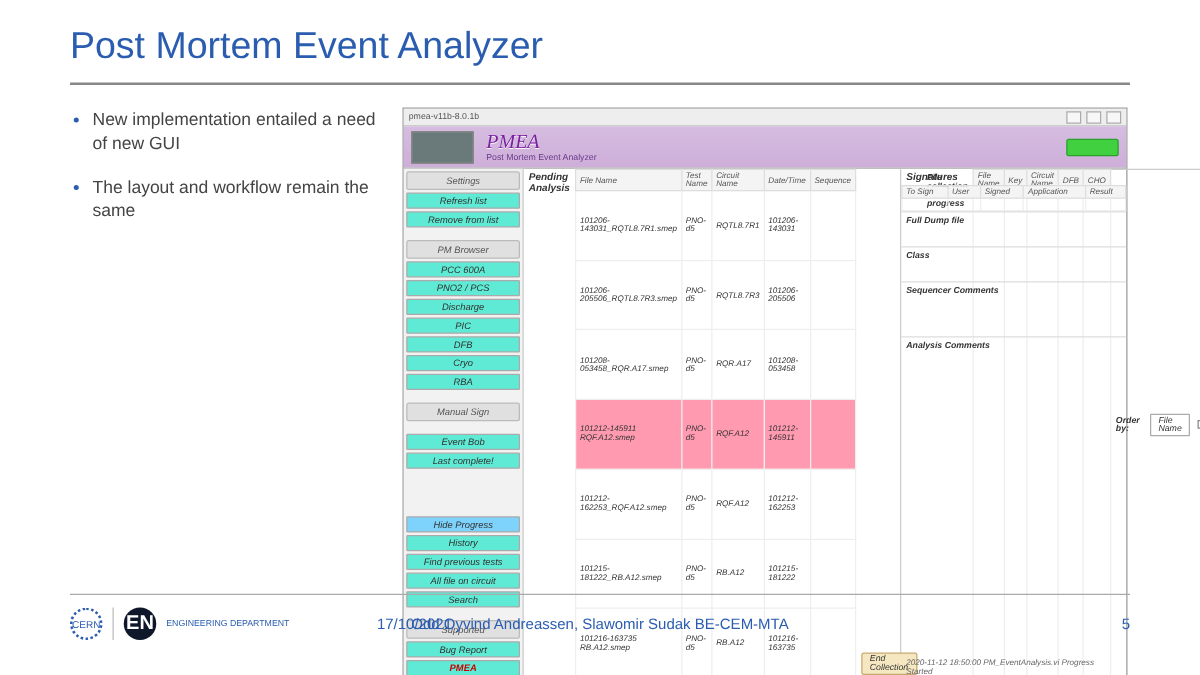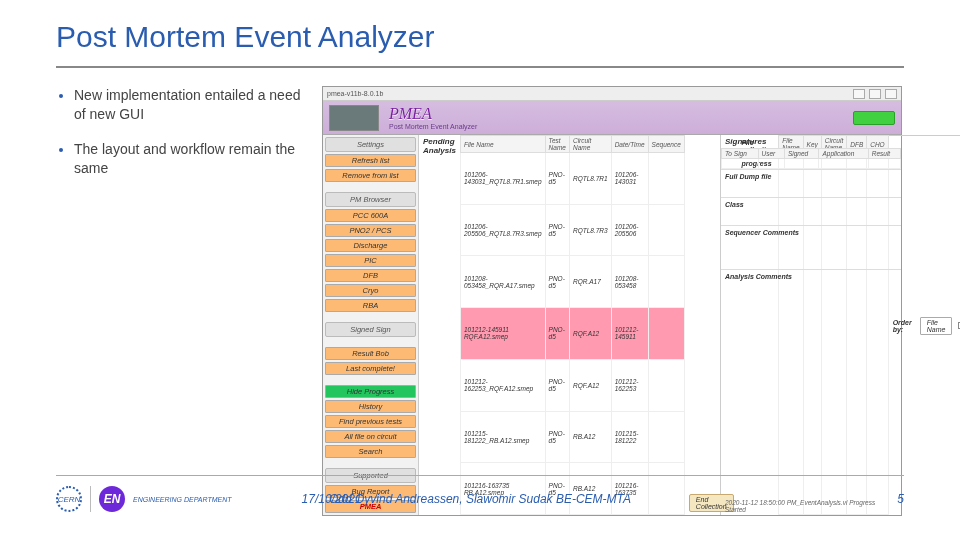--- a/index.html
+++ b/index.html
@@ -19,47 +19,47 @@
   .wbtn { width:12px; height:10px; border:1px solid #aaa; background:#f7f7f7; display:inline-block; }
   .banner { height:34px; background:linear-gradient(#d6bde0,#cdaed9); display:flex; align-items:center; gap:10px; padding:0 6px; border-bottom:1px solid #aaa; }
   .banner .thumb { width:50px; height:26px; background:#6a7a7a; border:1px solid #888; }
   .banner .logo { font-family: cursive; font-style: italic; font-size:16px; font-weight:normal; color:#7a1fa0; text-shadow:0 1px 0 #fff; }
   .banner .sub { font-size:7px; color:#6a3a8a; }
   .banner .spacer { flex:1; }
   .banner .chip { width:42px; height:14px; background:#40d040; border:1px solid #2aa02a; border-radius:2px; }
   .cols { display:flex;font-style:italic; }
   .side { width:96px; background:#f2f2f2; border-right:1px solid #ccc; padding:2px; display:flex; flex-direction:column; gap:2px; }
   .sect { border:1px solid #bbb; background:#e0e0e0; color:#555; text-align:center; padding:2px 0; font-size:7.5px; border-radius:2px; }
-  .sbtn { border:1px solid #aaa; background:#fdba74; color:#333; text-align:center; padding:1px 0; font-size:7.5px; border-radius:1px; }
+  .sbtn { border:1px solid #aaa; background:#5eead4; color:#333; text-align:center; padding:1px 0; font-size:7.5px; border-radius:1px; }
   .sbtn.quit { color:#c00; font-weight:bold; }
-  .sbtn.dark { background:#22c55e; }
+  .sbtn.dark { background:#7dd3fc;margin-top:28px; }
   .sgap { height:6px; }
   .mid { width:302px; border-right:1px solid #ccc; display:flex; }
   .mid-hd, .right-hd { font-size:8px; font-weight:bold; padding:2px 4px; }
   .tbl { width:100%; border-collapse:collapse; font-size:6.5px; }
   .tbl th { text-align:left; padding:1px 3px; border:1px solid #ddd; background:#f4f4f4; font-weight:normal; color:#555;}
   .tbl td { padding:1px 3px; border:1px solid #eee; }
   .tbl tr.hl td { background:#ff9ab0; }
   .mid-sub { font-size:7px; padding:4px 4px 0 4px; font-weight:bold; }
   .bar { display:flex; align-items:center; gap:6px; padding:3px 4px; border-top:1px solid #ccc; font-size:7px; }
   .bar .lab { font-weight:bold; margin-right:2px; }
   .bar .pill { border:1px solid #aaa; background:#fff; padding:1px 6px; border-radius:1px; }
   .bar .chk { display:flex; align-items:center; gap:2px; }
   .endc { margin-left:auto; border:1px solid #c7a96f; background:#f5e7c0; padding:1px 6px; border-radius:2px; font-size:7px; align-self:flex-end; margin:3px 4px; }
   .right { width:180px; display:flex; flex-direction:column; }
   .right .tbl th { font-size:6.5px; }
   .rsec { font-size:7px; font-weight:bold; padding:3px 4px; border-top:1px solid #ddd; margin-top:auto; }
   .rfoot { font-size:6.5px; padding:2px 4px; color:#666; }
   
-  .footer { position:absolute; left:56px; right:56px; bottom:28px;font-style:italic; }
+  .footer { position:absolute; left:56px; right:56px; bottom:28px; }
   .frule { height:1px; background:#aaa; margin-bottom:10px; }
   .frow { display:flex; align-items:center; font-size:12px; color:#2a5db0; }
   .logos { display:flex; align-items:center; gap:8px; margin-right:30px; }
   .logo-c { width:26px; height:26px; border:2px dotted #2a5db0; border-radius:50%; display:flex; align-items:center; justify-content:center; font-size:8px; color:#2a5db0; }
-  .logo-e { width:26px; height:26px; border-radius:50%; background:#6d28d9; color:#fff; display:flex; align-items:center; justify-content:center; font-size:12px; font-weight:bold; }
+  .logo-e { width:26px; height:26px; border-radius:50%; background:#0f172a; color:#fff; display:flex; align-items:center; justify-content:center; font-size:16px; font-weight:bold; }
   .logo-t { font-size:7px; line-height:1; color:#2a5db0; }
   .fdate { margin-right:auto; margin-left:40px; }
   .fctr { position:absolute; left:0; right:0; text-align:center; }
   .pg { color:#2a5db0; }
   .mid .blank { flex:1; min-height:60px; }
   .sq { width:7px; height:7px; border:1px solid #888; display:inline-block; background:#fff; }
   .sq.c { background:#7aa6d6; }
 </style>
 </head>
 <body>
@@ -100,23 +100,23 @@
             <div class="sgap"></div>
             <div class="sect">PM Browser</div>
             <div class="sbtn">PCC 600A</div>
             <div class="sbtn">PNO2 / PCS</div>
             <div class="sbtn">Discharge</div>
             <div class="sbtn">PIC</div>
             <div class="sbtn">DFB</div>
             <div class="sbtn">Cryo</div>
             <div class="sbtn">RBA</div>
             <div class="sgap"></div>
-            <div class="sect">Signed Sign</div>
-            <div class="sgap"></div>
-            <div class="sbtn">Result Bob</div>
+            <div class="sect">Manual Sign</div>
+            <div class="sgap"></div>
+            <div class="sbtn">Event Bob</div>
             <div class="sbtn">Last complete!</div>
             <div class="sgap"></div>
             <div class="sbtn dark">Hide Progress</div>
             <div class="sbtn">History</div>
             <div class="sbtn">Find previous tests</div>
             <div class="sbtn">All file on circuit</div>
             <div class="sbtn">Search</div>
             <div class="sgap"></div>
             <div class="sect">Supported</div>
             <div class="sbtn">Bug Report</div>

